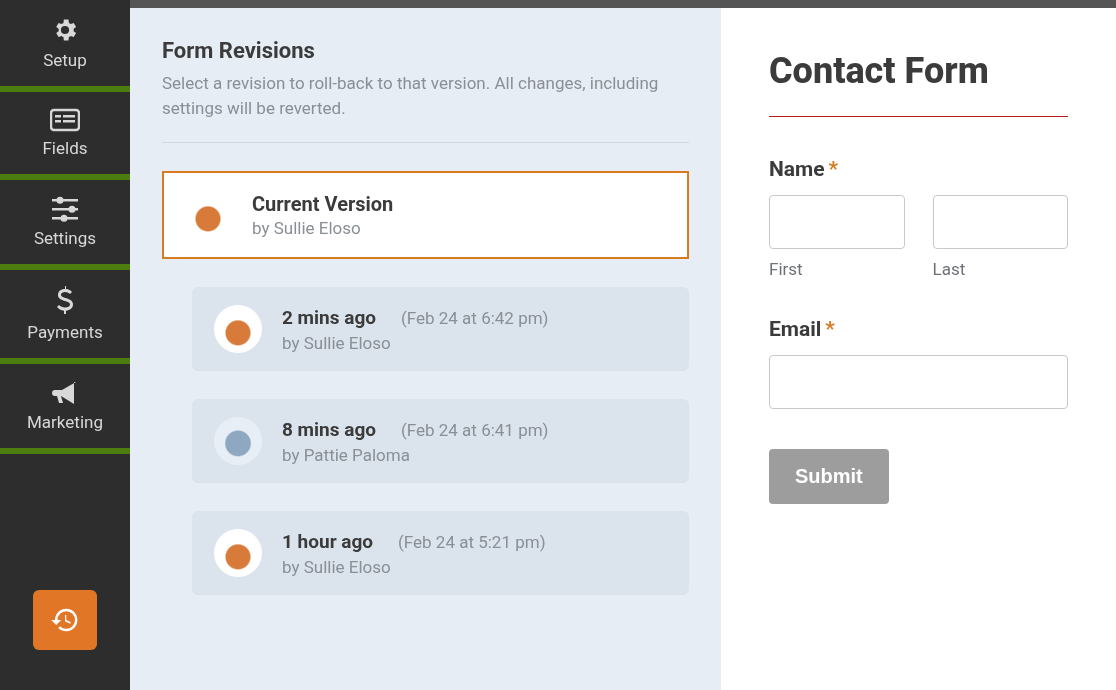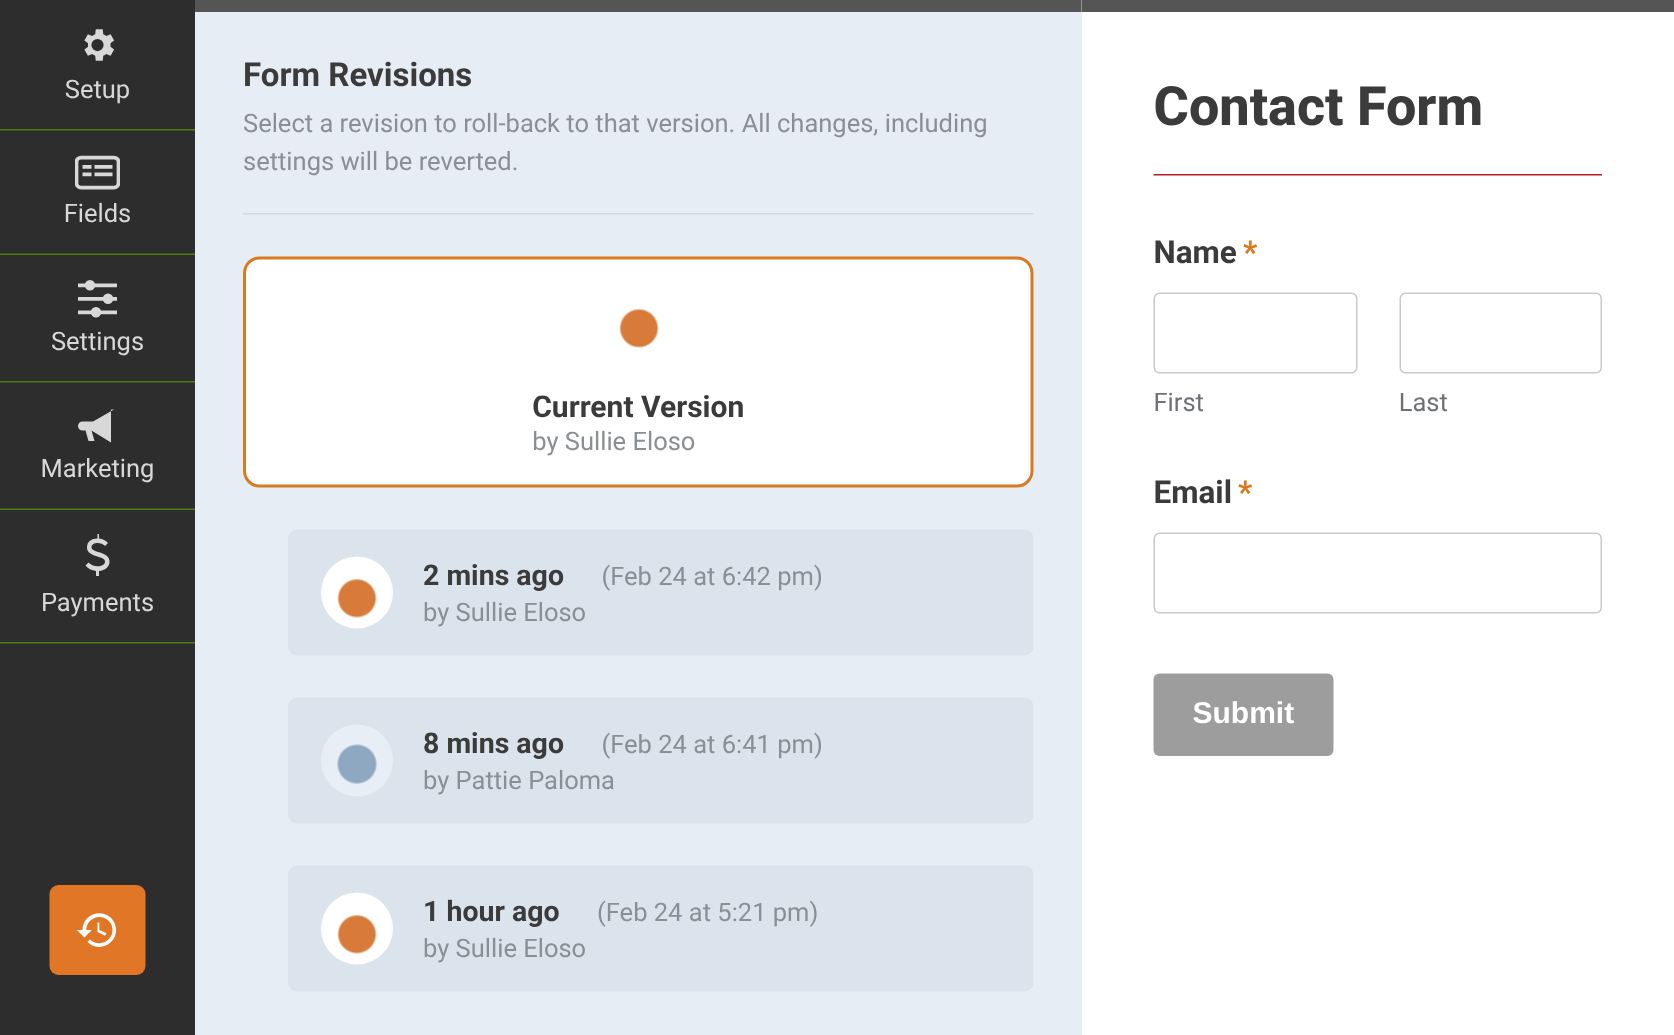--- a/index.html
+++ b/index.html
@@ -1,29 +1,29 @@
 <!DOCTYPE html>
 <html><head>
   <meta charset="utf-8">
   <style>
     * { box-sizing: border-box; margin: 0; padding: 0; }
     body { font-family: -apple-system, BlinkMacSystemFont, "Segoe UI", Roboto, sans-serif; width:1116px; height:690px; overflow:hidden; background:#fff; display:flex; }
     
     .sidebar { width:130px; background:#2d2d2d; height:100%; display:flex; flex-direction:column; }
-    .nav-item { display:flex; flex-direction:column; align-items:center; justify-content:center; padding:16px 0; color:#d8d8d8; cursor:pointer; border-bottom:1px solid #4d7c0f; }
+    .nav-item { display:flex; flex-direction:column; align-items:center; justify-content:center; padding:16px 0; color:#d8d8d8; cursor:pointer; border-bottom:6px solid #4d7c0f; }
     .nav-item .icon-wrap { font-size:26px; margin-bottom:6px; color:#d8d8d8; }
     .nav-item .lbl { font-size:17px; }
     .spacer { flex:1; }
     .history-btn { width:64px; height:60px; background:#e27627; border-radius:6px; margin:0 auto 40px auto; display:flex; align-items:center; justify-content:center; color:#fff; font-size:28px; cursor:pointer; }
     
     .revisions-panel { width:591px; background:#e6edf5; height:100%; padding:30px 32px; border-top:8px solid #555; overflow:auto; }
     .rev-title { font-size:22px; font-weight:700; color:#3b3b3b; margin-bottom:8px; }
     .rev-desc { font-size:17px; color:#8a8f95; line-height:1.45; padding-bottom:22px; border-bottom:1px solid #d2d9e0; margin-bottom:28px; }
     
-    .current-card { background:#fff; border:2px solid #d97a1f; border-radius:11px; padding:18px 8px; display:flex; align-items:center; gap:20px; margin-bottom:28px; cursor:pointer;flex-direction:column; }
+    .current-card { background:#fff; border:2px solid #d97a1f; border-radius:0; padding:18px 20px; display:flex; align-items:center; gap:20px; margin-bottom:28px; cursor:pointer; }
     .current-card .c-title { font-size:20px; font-weight:700; color:#3b3b3b; }
     .current-card .c-by { font-size:17px; color:#8a8f95; margin-top:2px; }
     
     .rev-card { background:#dbe3ec; border-radius:6px; padding:18px 22px; display:flex; align-items:center; gap:20px; margin:0 0 28px 30px; cursor:pointer; }
     .rev-card .r-time { font-size:19px; font-weight:700; color:#3b3b3b; display:inline; }
     .rev-card .r-date { font-size:17px; color:#8a8f95; font-weight:400;margin-left:21px; }
     .rev-card .r-by { font-size:17px; color:#8a8f95; margin-top:4px; }
     
     .avatar { width:48px; height:48px; border-radius:50%; background:#fff; flex-shrink:0; display:flex; align-items:center; justify-content:center; font-size:30px; overflow:hidden; }
     .avatar.bear { background:radial-gradient(circle at 50% 58%,#d87b3a 32%,#fff 36%); }
@@ -74,33 +74,33 @@
           <rect x="2" y="12" width="26" height="2.5"></rect>
           <circle cx="22" cy="13.2" r="3.5"></circle>
           <rect x="2" y="21" width="26" height="2.5"></rect>
           <circle cx="14" cy="22.2" r="3.5"></circle>
         </svg>
     </span>
     <span class="lbl">Settings</span>
   </div>
   <div class="nav-item">
     <span class="icon-wrap">
+      <svg width="18" height="30" viewBox="0 0 18 30" fill="#d8d8d8">
+          <path d="M9 0v3C5 3 2 5 2 9c0 3 2 4.5 7 6 4 1.2 5 2 5 3.5 0 1.8-2 3-5 3-2.5 0-4.5-1-6-2.5L1 21c1.5 2 4 3.3 7 3.7V28h2v-3.3c4-.4 7-2.7 7-6.2 0-3.6-2.5-5-7.5-6.5C6 11 5 10 5 8.7 5 7 7 6 9 6c2 0 3.8.8 5 2l2-2c-1.5-1.7-3.5-2.7-6-3V0H9z"></path>
+        </svg>
+    </span>
+    <span class="lbl">Payments</span>
+  </div>
+  <div class="nav-item">
+    <span class="icon-wrap">
       <svg width="30" height="26" viewBox="0 0 30 26" fill="#d8d8d8">
           <path d="M26 2L12 10H5a3 3 0 000 6h2l2 7h4l-2-7 13 8V2z"></path>
         </svg>
     </span>
     <span class="lbl">Marketing</span>
-  </div>
-  <div class="nav-item">
-    <span class="icon-wrap">
-      <svg width="18" height="30" viewBox="0 0 18 30" fill="#d8d8d8">
-          <path d="M9 0v3C5 3 2 5 2 9c0 3 2 4.5 7 6 4 1.2 5 2 5 3.5 0 1.8-2 3-5 3-2.5 0-4.5-1-6-2.5L1 21c1.5 2 4 3.3 7 3.7V28h2v-3.3c4-.4 7-2.7 7-6.2 0-3.6-2.5-5-7.5-6.5C6 11 5 10 5 8.7 5 7 7 6 9 6c2 0 3.8.8 5 2l2-2c-1.5-1.7-3.5-2.7-6-3V0H9z"></path>
-        </svg>
-    </span>
-    <span class="lbl">Payments</span>
   </div>
   <div class="spacer"></div>
   <div class="history-btn">
     <span>
       <svg width="30" height="30" viewBox="0 0 24 24" fill="#fff">
           <path d="M13 3a9 9 0 00-9 9H1l4 4 4-4H6a7 7 0 117 7 7 7 0 01-5-2l-1.4 1.4A9 9 0 1013 3zm-1 5v5l4 2 .8-1.3L13 12V8h-1z"></path>
         </svg>
     </span>
   </div>
 </div>

